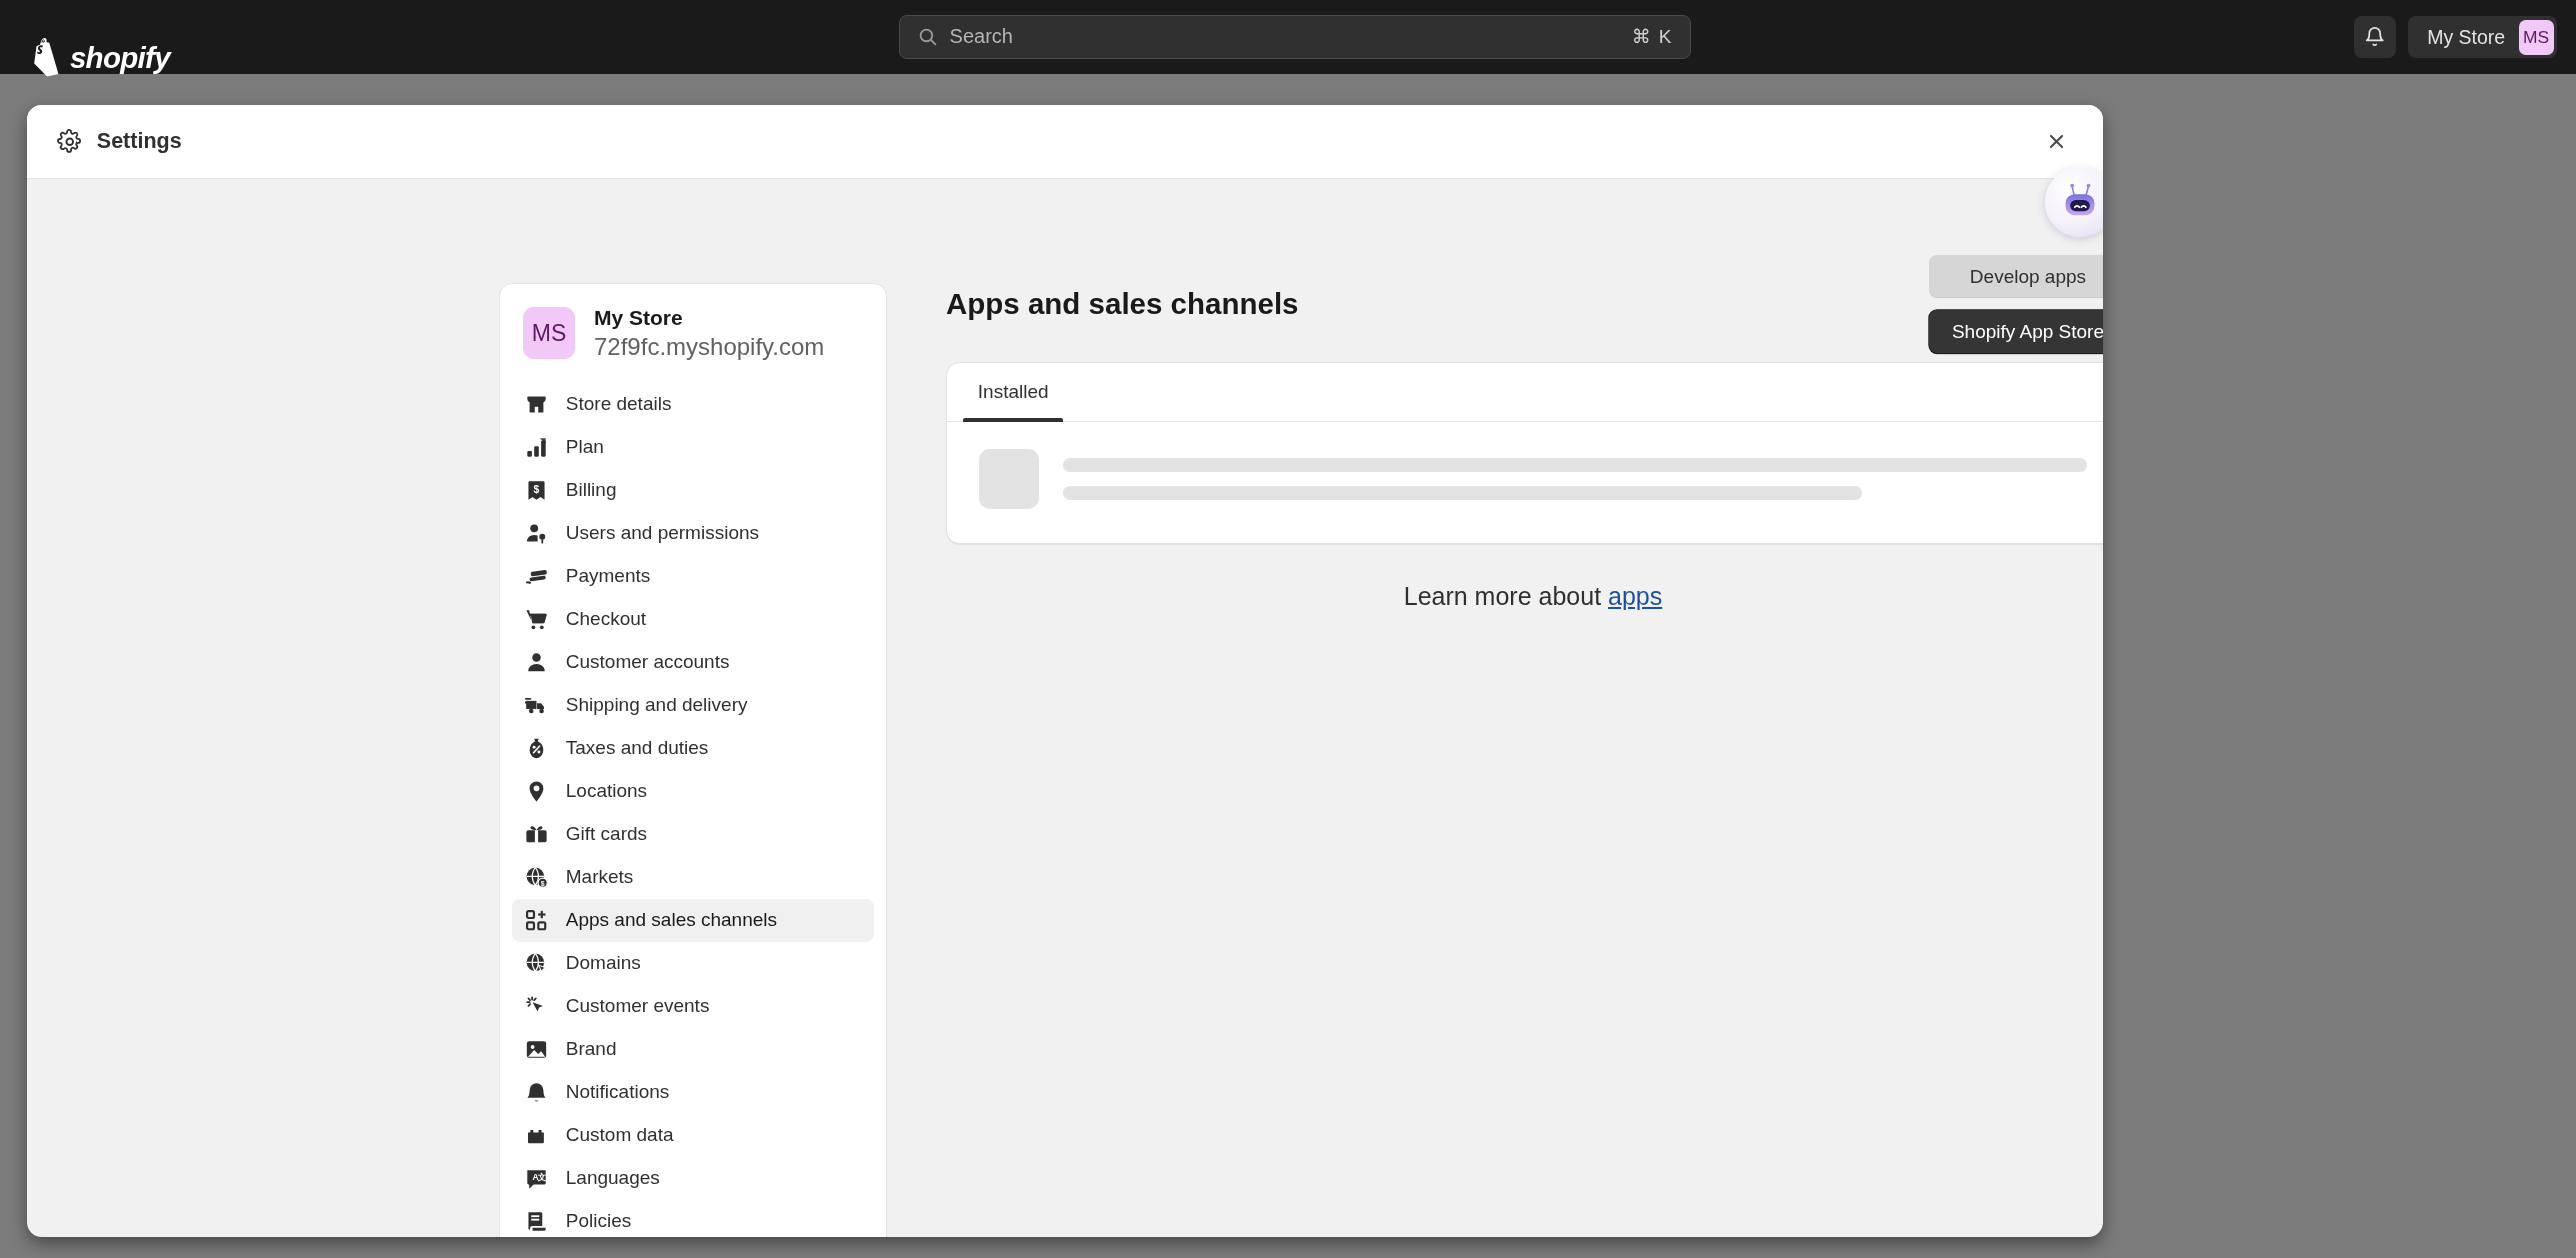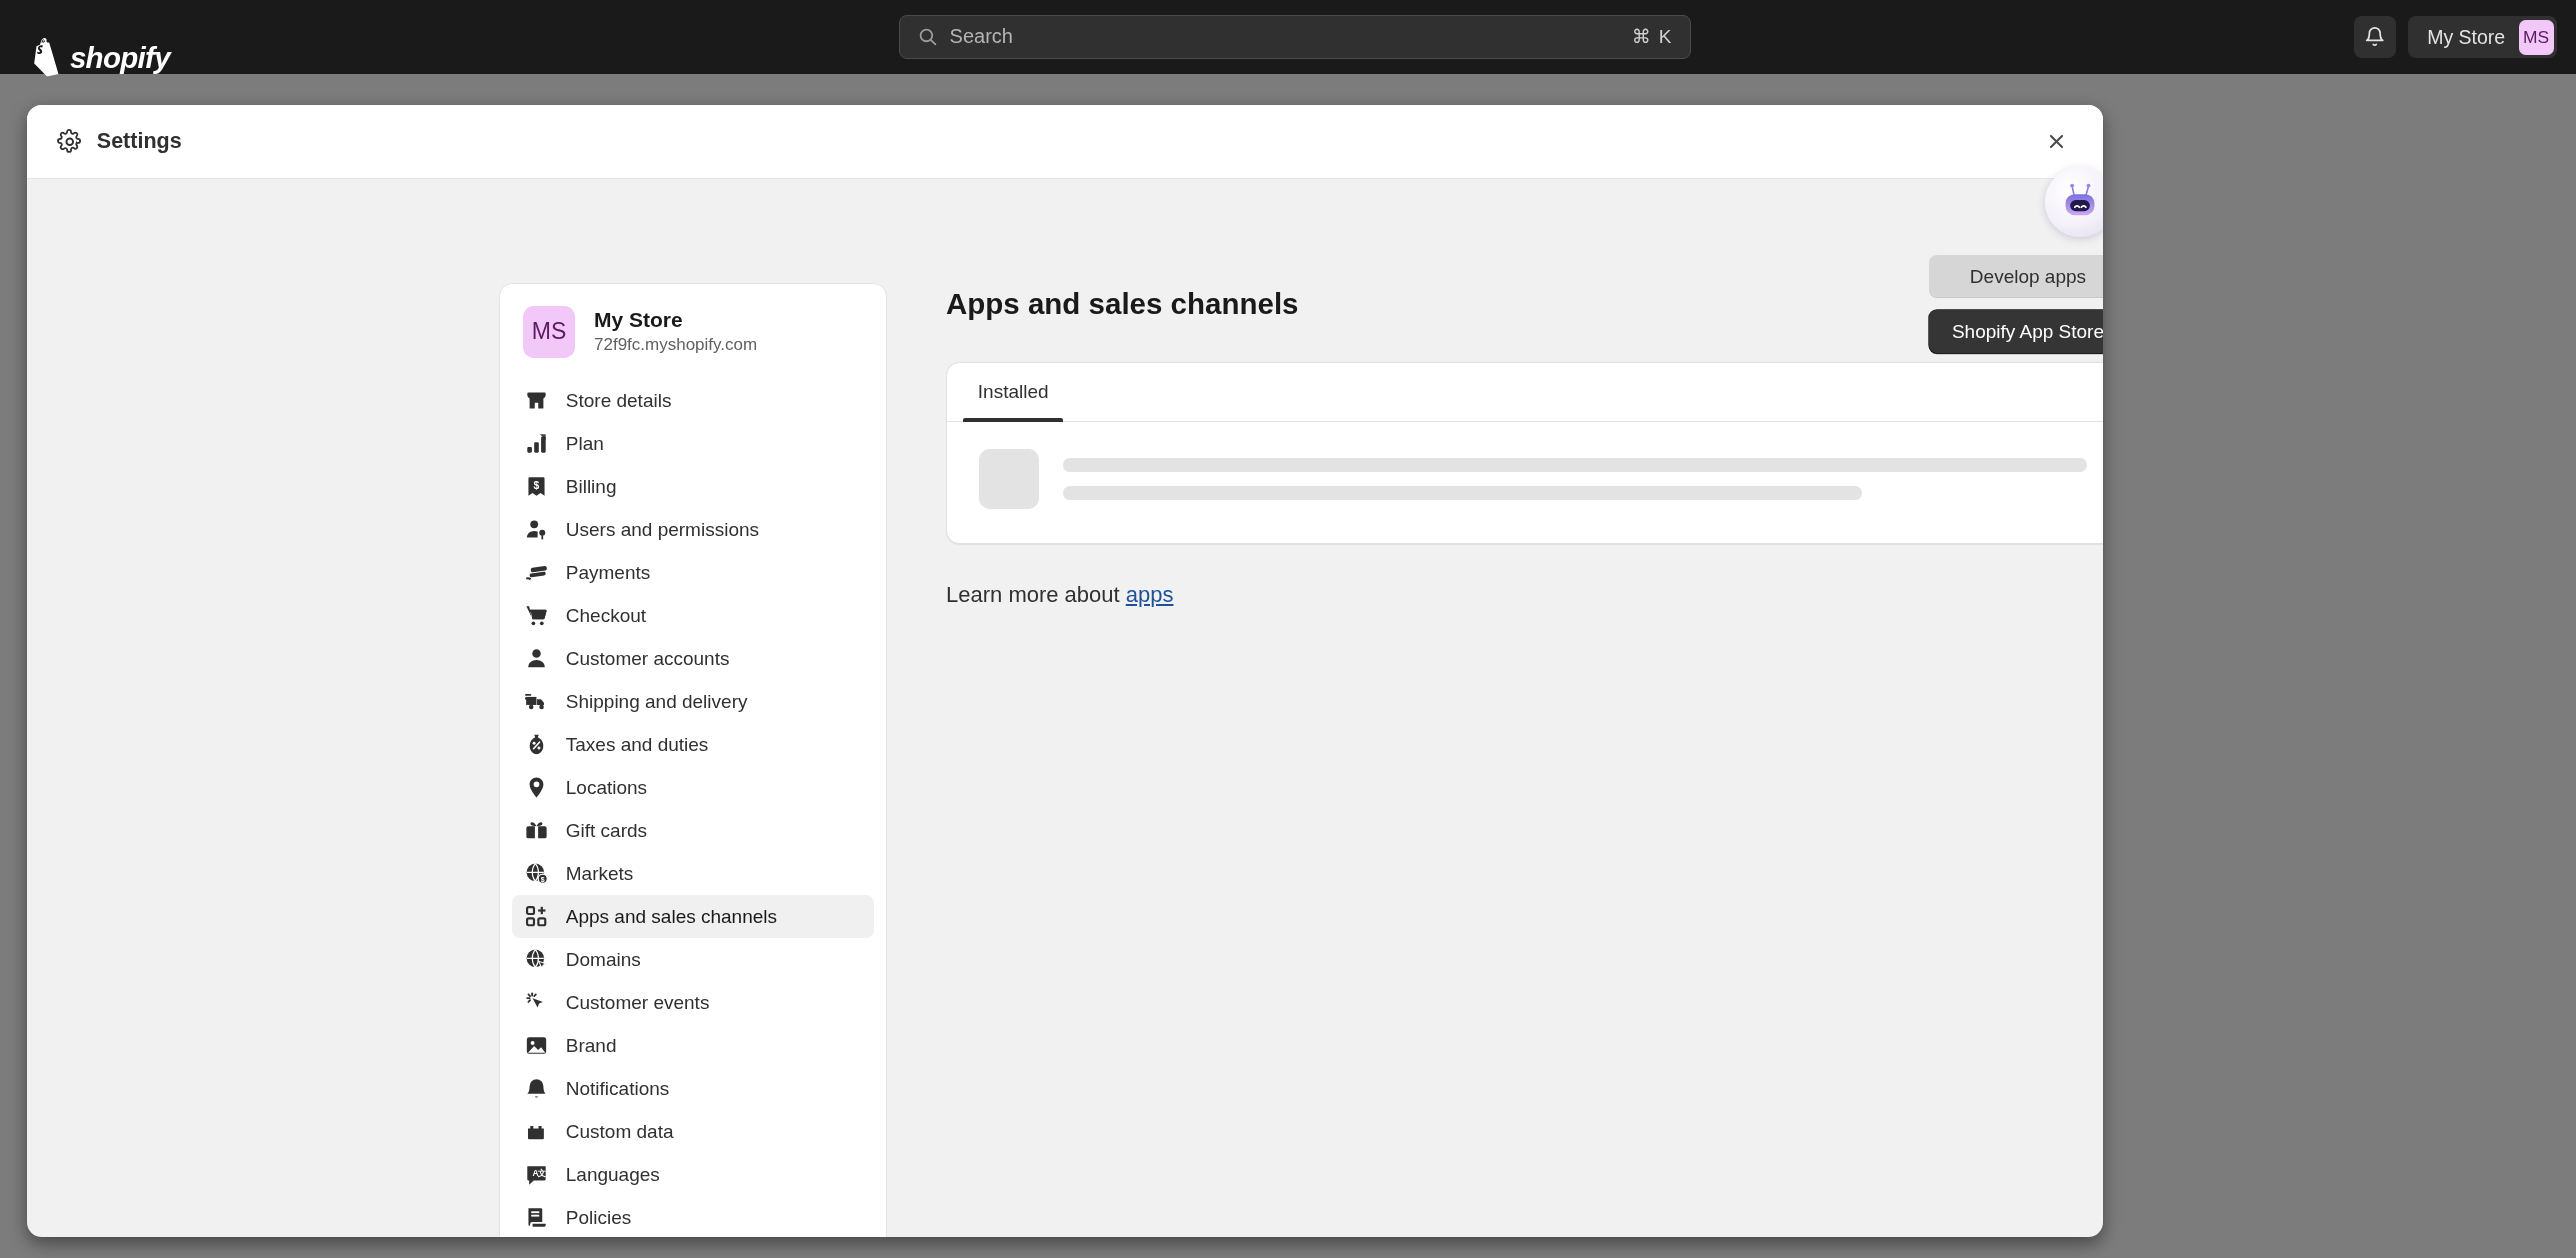--- a/index.html
+++ b/index.html
@@ -125,21 +125,21 @@
     cursor: pointer;
   }
   .avatar-lg {
     width: 52px; height: 52px; border-radius: 10.7px;
     background: #f2c8f8; flex: 0 0 52px;
     display: flex; align-items: center; justify-content: center;
     color: #5c1b63; font-size: 23px;
   }
   .store-names { display: flex; flex-direction: column; gap: 3.4px; }
   .store-name { font-size: 21px; font-weight: 700; color: #1a1a1a; }
-  .store-domain { font-size: 17px; color: #616161; }
+  .store-domain { font-size: 24px; color: #616161; }
 
   .navlist { padding: 2.7px 12px 13.4px 12px; }
   .navitem {
     display: flex; align-items: center; gap: 17.4px;
     height: 43px; padding: 0 13.4px;
     border-radius: 8px;
     cursor: pointer;
   }
   .navitem.active { background: #f0f0f0; }
   .navitem .ico { width: 23px; height: 23px; flex: 0 0 23px;
@@ -213,22 +213,22 @@
     width: 60px; height: 60px; border-radius: 10.7px;
     background: #e3e3e3; flex: 0 0 60px;
   }
   .skel-lines { flex: 1; display: flex; flex-direction: column; gap: 14.8px; }
   .skel-line { height: 13.4px; border-radius: 6.7px; background: #e3e3e3; }
   .skel-line.w1 { width: 100%; }
   .skel-line.w2 { width: 78%; }
 
   .learn {
     margin-top: 38px;
-    text-align: left;
-    font-size: 22px; color: #303030;
+    text-align: center;
+    font-size: 25px; color: #303030;
     margin-left: 27px; width: 1174px;
   }
   .learn a { color: #1f5199; text-decoration: underline; cursor: pointer; }
 
   
   .ai-bubble {
     position: absolute;
     right: -12px; top: 62px;
     width: 70px; height: 70px;
     border-radius: 50%;

